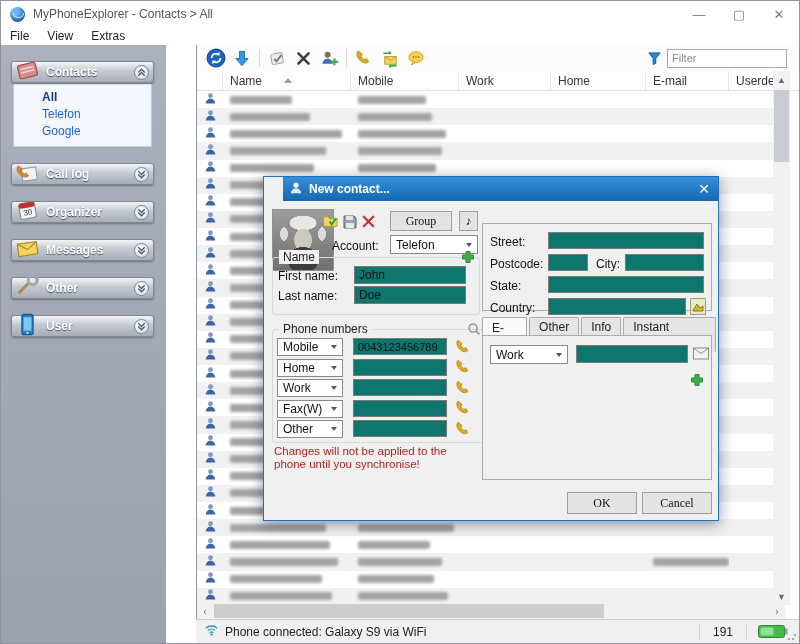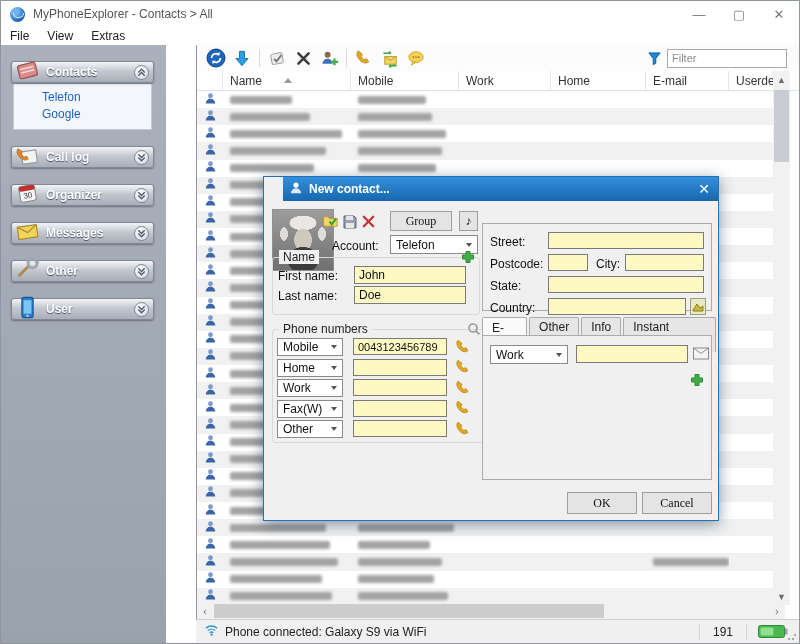--- a/index.html
+++ b/index.html
@@ -84,21 +84,21 @@
       radial-gradient(ellipse 26px 22px at 30px 50px,#3c3c3c 58%,transparent 60%),
       radial-gradient(ellipse 15px 19px at 30px 30px,#cfc8bd 58%,transparent 60%),
       radial-gradient(ellipse 24px 13px at 30px 13px,#e9e7e3 55%,transparent 57%),
       radial-gradient(ellipse 7px 12px at 11px 24px,#dddcd8 55%,transparent 57%),
       radial-gradient(ellipse 7px 12px at 49px 24px,#dddcd8 55%,transparent 57%),
       linear-gradient(#9d9d9d,#707070);}
   .mini-btn{position:absolute;width:17px;height:17px;display:flex;align-items:center;justify-content:center;cursor:pointer;}
   .btn{position:absolute;background:#e4e4e4;border:1px solid #9e9e9e;font-size:12px;color:#111;
     display:flex;align-items:center;justify-content:center;cursor:pointer;font-family:Liberation Serif, serif;}
   .lbl{position:absolute;font-size:12px;color:#111;white-space:nowrap;}
-  .tin{position:absolute;background:#fef9c3;border:1px solid #7a7a7a;font-size:12px;padding:0 4px;color:#111;font-family:"Liberation Sans",sans-serif;}
+  .tin{position:absolute;background:#0f766e;border:1px solid #7a7a7a;font-size:12px;padding:0 4px;color:#111;font-family:"Liberation Sans",sans-serif;}
   .combo{position:absolute;background:#fff;border:1px solid #8a8a8a;font-size:12px;color:#111;display:flex;align-items:center;padding-left:5px;cursor:pointer;}
   .combo .arr{margin-left:auto;margin-right:5px;width:0;height:0;border-left:3.5px solid transparent;border-right:3.5px solid transparent;border-top:4px solid #555;}
   .gbox{position:absolute;border:1px solid #d9d9d9;border-radius:3px;}
   .gbox .g-label{position:absolute;left:6px;top:-8px;background:#f0f0f0;padding:0 4px;font-size:12px;color:#222;}
   .warn{position:absolute;left:10px;top:268px;width:205px;font-size:11.5px;color:#b22222;line-height:13px;}
   .tabs{position:absolute;display:flex;font-size:12px;}
   .tab{padding:2px 9px 3px 9px;border:1px solid #ababab;border-bottom:none;background:#e6e6e6;color:#222;margin-right:2px;cursor:pointer;border-radius:2px 2px 0 0;}
   .tab.active{background:#fafafa;position:relative;top:0px;padding-top:3px;font-weight:normal;}
   .panel{position:absolute;border:1px solid #ababab;background:#f0f0f0;}
   .phone-row{position:absolute;left:0;width:100%;height:19px;}
@@ -135,20 +135,21 @@
               </g>
             </svg></span>
           <span class="side-label">Contacts</span>
           <span class="chev-btn">
             <svg width="11" height="11" viewBox="0 0 12 12">
               <path d="M2.5 6 6 2.5 9.5 6M2.5 9.5 6 6l3.5 3.5" fill="none" stroke="#4d5b6c" stroke-width="1.5"></path>
             </svg>
           </span>
         </div>
         <div class="side-panel">
+          <div class="side-sub active">All</div>
           <div class="side-sub">Telefon</div>
           <div class="side-sub">Google</div>
         </div>
       </div>
       <div class="side-sec">
         <div class="side-bar">
           <span class="side-icon"><svg width="27" height="27" viewBox="0 0 24 24">
               <rect x="7" y="8" width="13" height="11" fill="#f4f4f4" stroke="#9a9a9a" transform="rotate(-8 13 13)"></rect>
               <path d="M3.5 6C2 8 2.6 11 5.2 13.6 7.8 16.2 10.8 16.8 12.8 15.2l-1.6-2.6-1.9.7C8 12.6 6.8 11.4 6.4 10.4l1-1.9z" fill="#e0862a" stroke="#9c5a14" stroke-width=".5"></path>
             </svg></span>
@@ -999,20 +1000,21 @@
             <input class="tin" style="left: 80px; top: 0px; width: 94px; height: 17px; font-size: 11px;">
             <span class="mini-btn" style="left: 182px; top: 0px;">
               <svg width="18" height="18" viewBox="0 0 16 16">
                 <path d="M2.8 1.6C1 3.6 1.4 6.8 4.2 9.8c2.8 3 6 3.4 8 1.6l-1.8-2.8-2 .8C7.4 9 6 7.6 5.6 6.6l1-2z" fill="#e0a71f" stroke="#a87c10" stroke-width=".6"></path>
               </svg>
             </span>
           </div>
         </div>
     </div>
 
+    <div class="warn">Changes will not be applied to the phone until you synchronise!</div>
 
     <div class="panel" style="left:218px;top:46px;width:230px;height:88px"></div>
     <span class="lbl" style="left:226px;top:58px">Street:</span>
     <input class="tin" style="left: 284px; top: 55px; width: 156px; height: 17px;" value="">
     <span class="lbl" style="left:226px;top:80px">Postcode:</span>
     <input class="tin" style="left: 284px; top: 77px; width: 40px; height: 17px;" value="">
     <span class="lbl" style="left:332px;top:80px">City:</span>
     <input class="tin" style="left: 361px; top: 77px; width: 79px; height: 17px;" value="">
     <span class="lbl" style="left:226px;top:102px">State:</span>
     <input class="tin" style="left: 284px; top: 99px; width: 156px; height: 17px;" value="">

